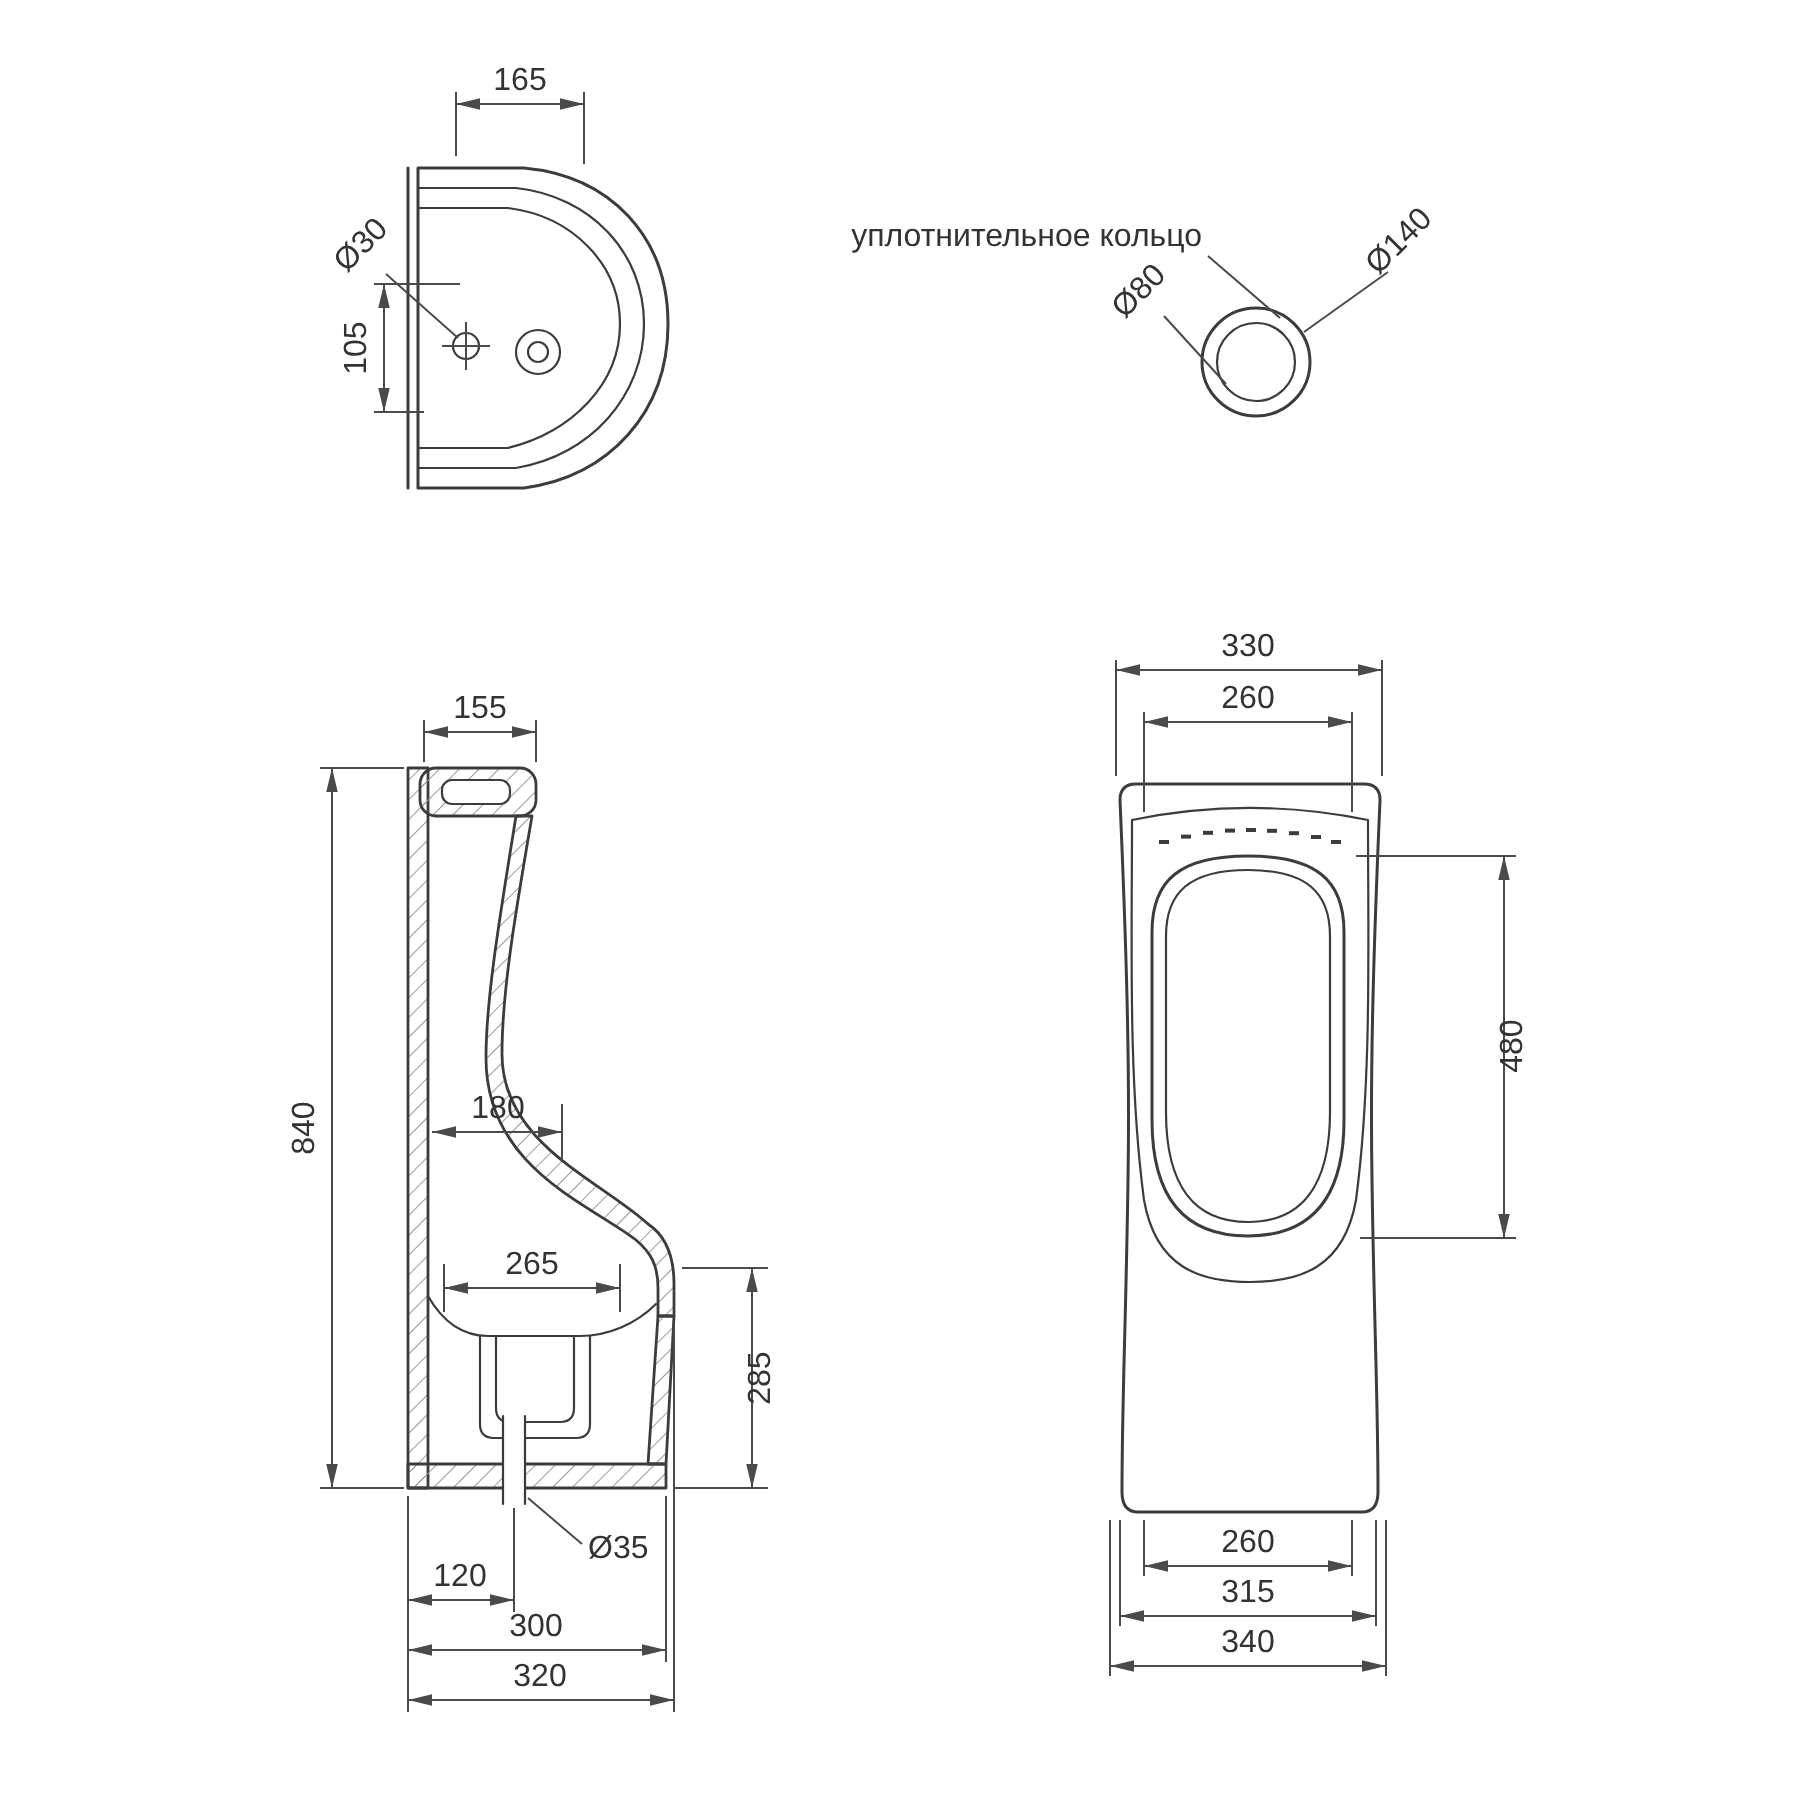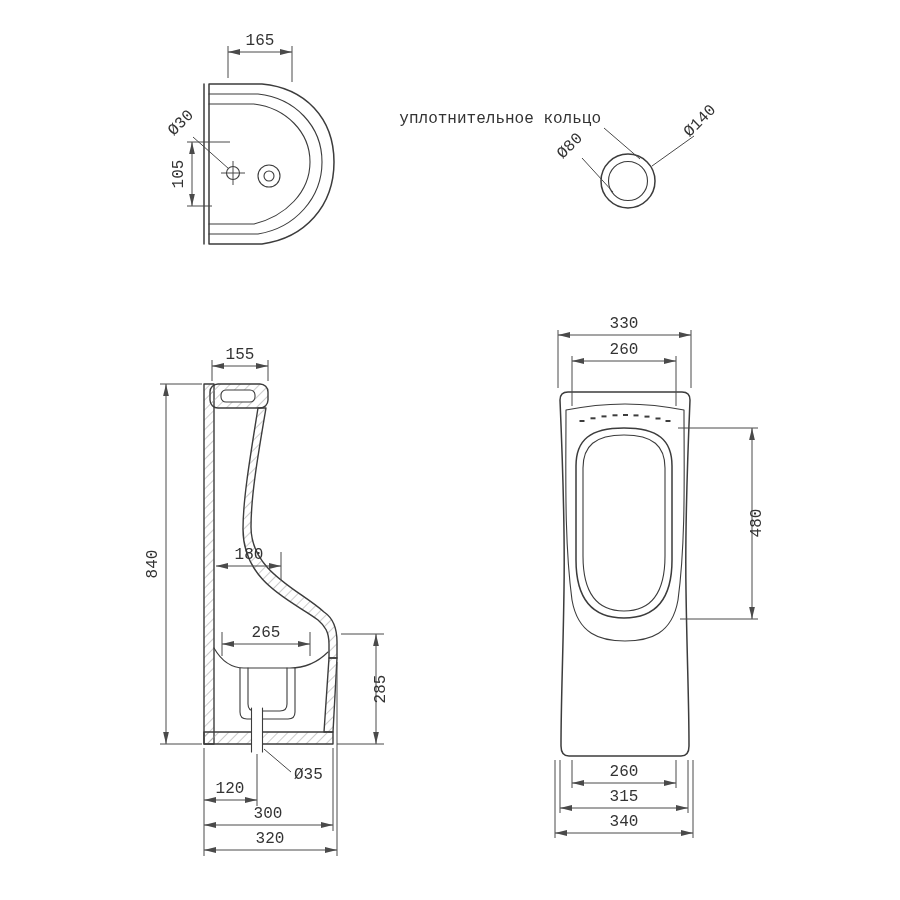--- a/index.html
+++ b/index.html
@@ -1,20 +1,20 @@
 <!DOCTYPE html>
 <html><head>
 <meta charset="utf-8">
 <style>
   html, body { margin: 0; padding: 0; background: #ffffff; }
   .canvas {
     position: relative;
     width: 900px; height: 900px;
     background: #ffffff;
-    font-family: Liberation Mono, monospace;
+    font-family: Liberation Sans, sans-serif;
     overflow: hidden;
   }
   svg { display: block; }
   .outline { fill: none; stroke: #3c3c3c; stroke-width: 1.5; stroke-linejoin: round; stroke-linecap: round; }
   .thin    { fill: none; stroke: #3c3c3c; stroke-width: 1.1; stroke-linejoin: round; stroke-linecap: round; }
   .hatched { fill: url(#hatch); stroke: #3c3c3c; stroke-width: 1.4; stroke-linejoin: round; }
   .whitefill { fill: #ffffff; stroke: #3c3c3c; stroke-width: 1.1; }
   .mask    { fill: #ffffff; stroke: none; }
   .dim     { fill: none; stroke: #4a4a4a; stroke-width: 1; }
   .ext     { fill: none; stroke: #4a4a4a; stroke-width: 1; }

